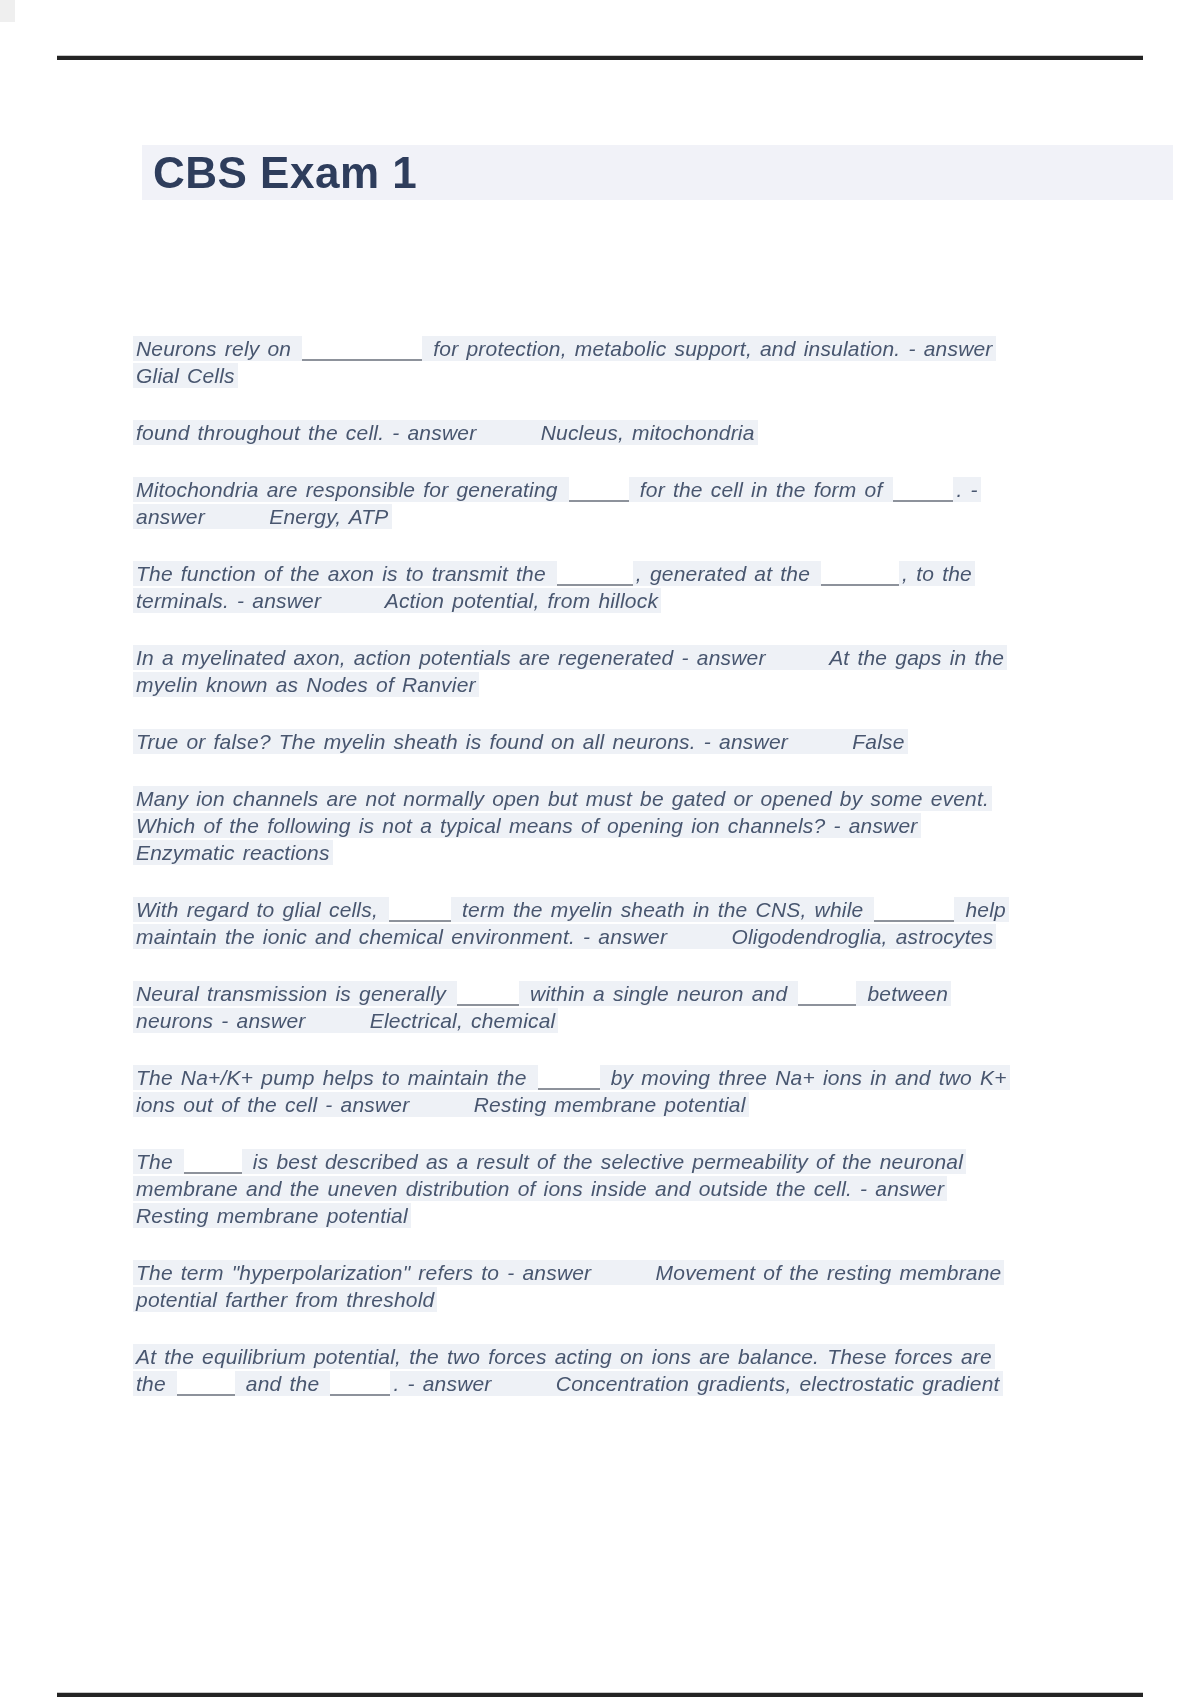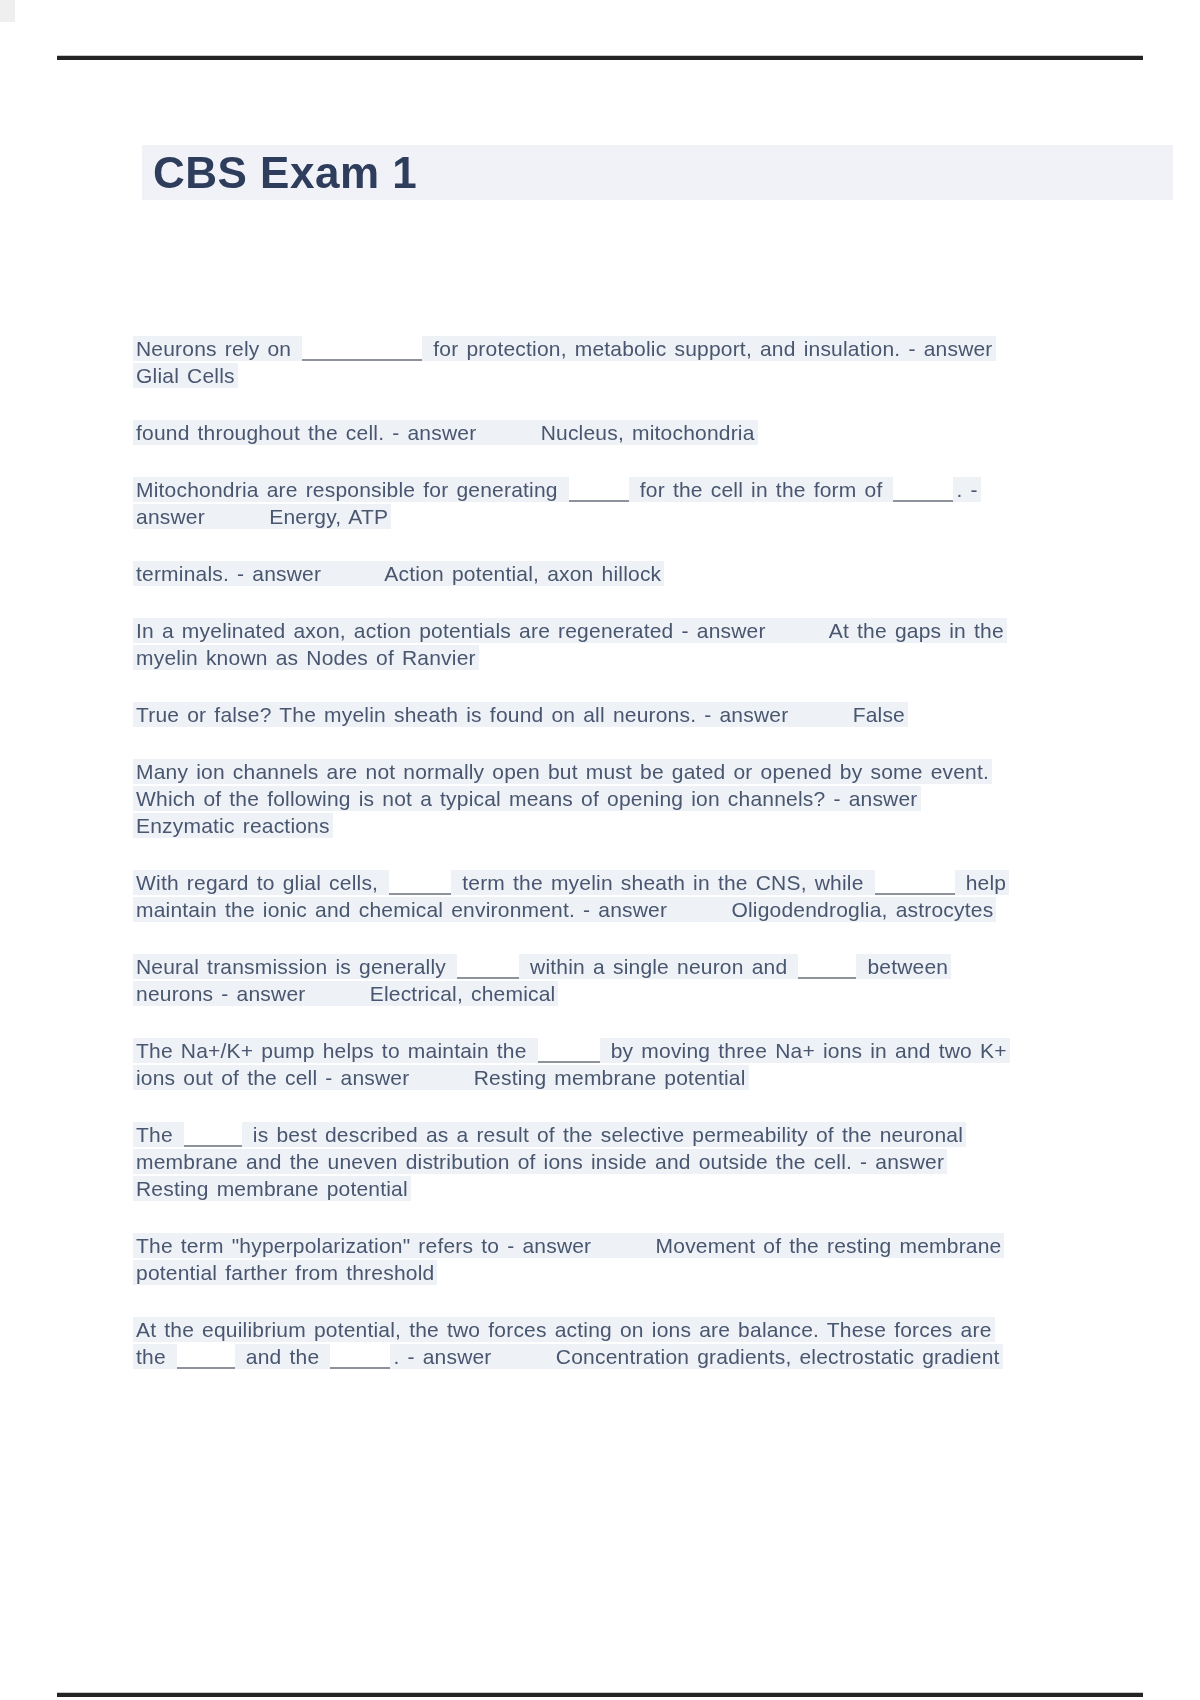--- a/index.html
+++ b/index.html
@@ -50,20 +50,21 @@
     word-spacing:2px;
   }
   .para{margin:0 0 30px 0;}
   .line{
     height:27px;line-height:27px;
     white-space:pre;
   }
   .hl{
     background:var(--hl);
     padding:1px 3px;
+    font-style:italic;
   }
   .blank{
     display:inline-block;
     height:20px;
     background:#ffffff;
     border-bottom:2px solid var(--blank);
     vertical-align:-5px;
   }
 </style>
 </head>
@@ -83,21 +84,22 @@
         <div class="line"><span class="hl">Glial Cells</span></div>
       </div>
       <div class="para">
         <div class="line"><span class="hl">found throughout the cell. - answer        Nucleus, mitochondria</span></div>
       </div>
       <div class="para">
         <div class="line"><span class="hl">Mitochondria are responsible for generating </span><span class="blank" style="width: 60px;"></span><span class="hl"> for the cell in the form of </span><span class="blank" style="width: 60px;"></span><span class="hl">. -</span></div>
         <div class="line"><span class="hl">answer        Energy, ATP</span></div>
       </div>
       <div class="para">
-        <div class="line"><span class="hl">terminals. - answer        Action potential, axon hillock</span></div>
+        <div class="line"><span class="hl">The function of the axon is to transmit the </span><span class="blank" style="width: 76px;"></span><span class="hl">, generated at the </span><span class="blank" style="width: 78px;"></span><span class="hl">, to the</span></div>
+        <div class="line"><span class="hl">terminals. - answer        Action potential, from hillock</span></div>
       </div>
       <div class="para">
         <div class="line"><span class="hl">In a myelinated axon, action potentials are regenerated - answer        At the gaps in the</span></div>
         <div class="line"><span class="hl">myelin known as Nodes of Ranvier</span></div>
       </div>
       <div class="para">
         <div class="line"><span class="hl">True or false? The myelin sheath is found on all neurons. - answer        False</span></div>
       </div>
       <div class="para">
         <div class="line"><span class="hl">Many ion channels are not normally open but must be gated or opened by some event.</span></div>

